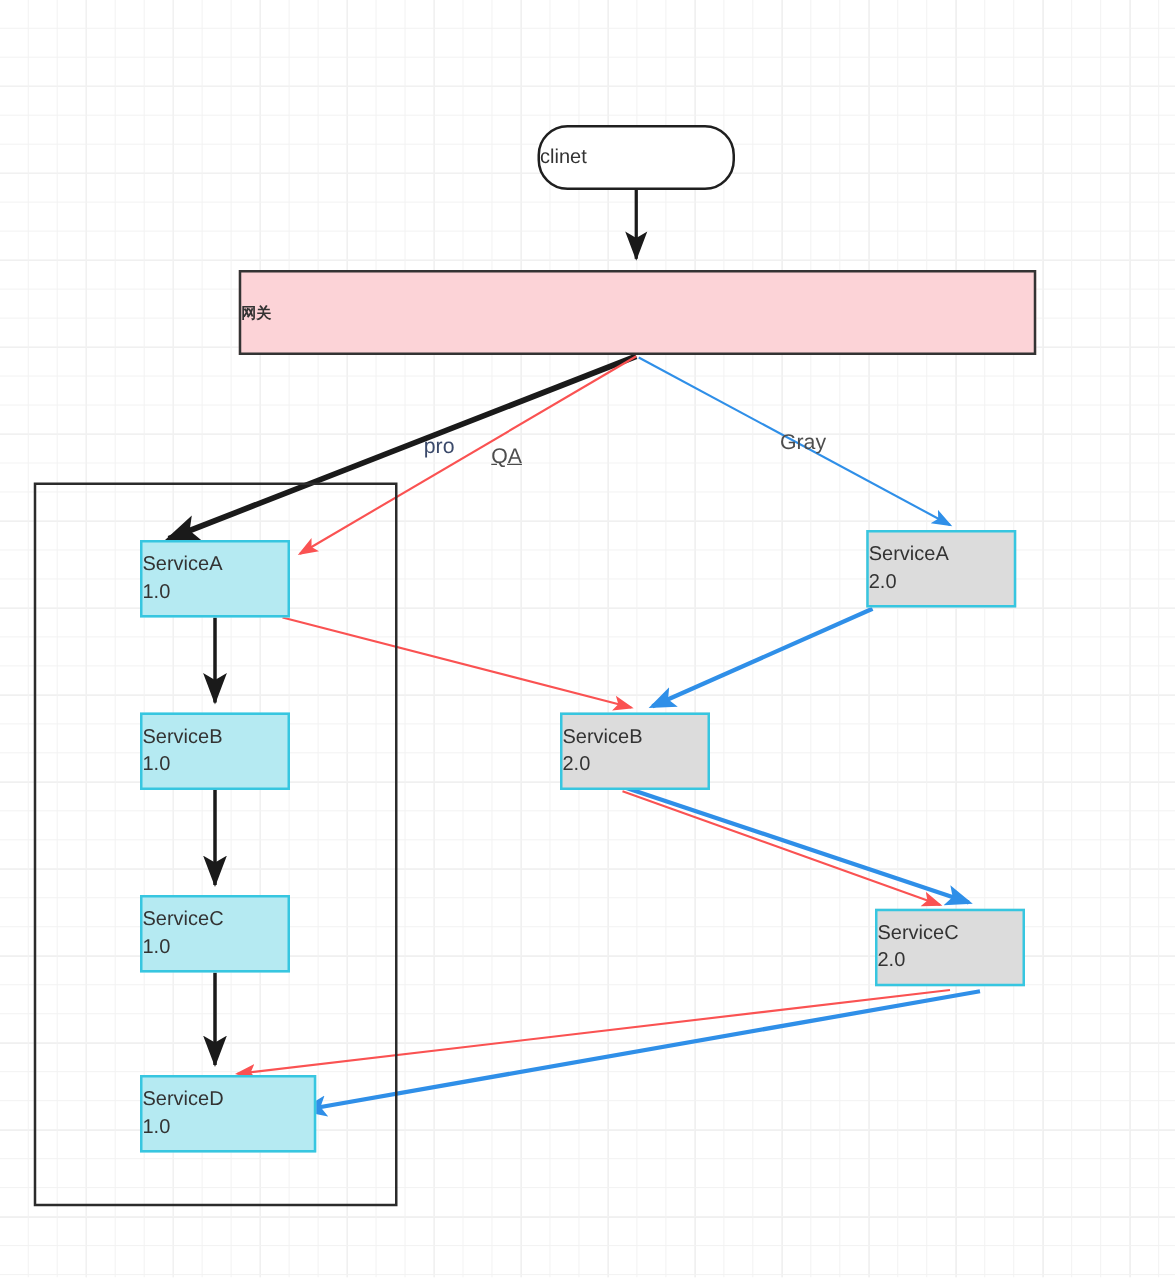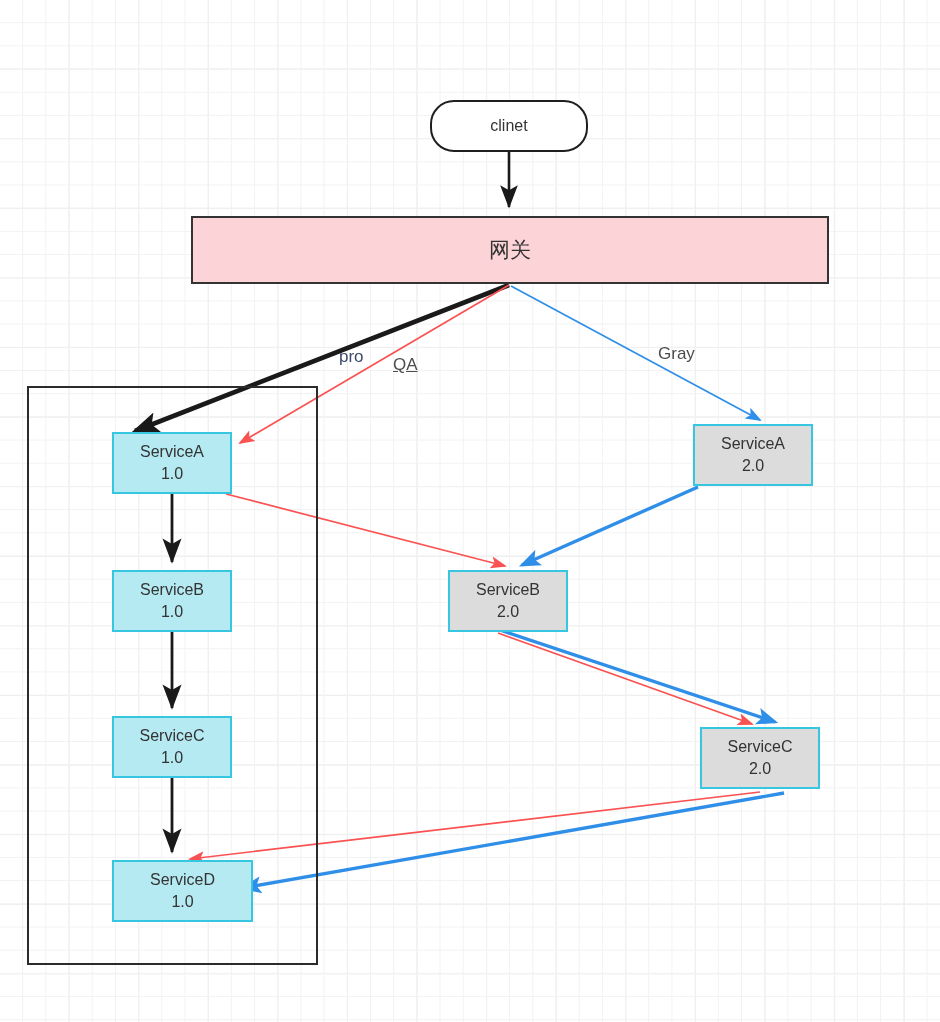--- a/index.html
+++ b/index.html
@@ -34,40 +34,41 @@
     top: 0;
     width: 940px;
     height: 1022px;
     pointer-events: none;
   }
   .node {
     position: absolute;
     box-sizing: border-box;
     display: flex;
     flex-direction: column;
-    align-items: center;
+    align-items: flex-start;
     justify-content: center;
     text-align: center;
     color: #333333;
     font-size: 16px;
     line-height: 1.35;
   }
   .node .ln {
     display: block;
     white-space: nowrap;
   }
   .node-client {
     border: 2px solid #1f1f1f;
     border-radius: 24px;
     background: #ffffff;
   }
   .node-gateway {
     border: 2px solid #333333;
     background: #fcd3d7;
-    font-size: 21px;
+    font-size: 12px;
+    font-weight: bold;
   }
   .node-v1 {
     border: 2px solid #37c6e0;
     background: #b5eaf2;
   }
   .node-v2 {
     border: 2px solid #37c6e0;
     background: #dcdcdc;
   }
   .group-box {
@@ -175,15 +176,15 @@
     <span class="ln">2.0</span>
   </div>
 
   <div class="node node-v2" style="left:700px; top:727px; width:120px; height:62px;">
     <span class="ln">ServiceC</span>
     <span class="ln">2.0</span>
   </div>
 
   <div class="edge-label label-pro" style="left:299px; top:347px;">pro</div>
   <div class="edge-label" style="left:353px; top:355px;text-decoration:underline;">QA</div>
-  <div class="edge-label" style="left:618px; top:344px;">Gray</div>
+  <div class="edge-label" style="left:584px; top:344px;">Gray</div>
 
 </div>
 
 </body></html>

